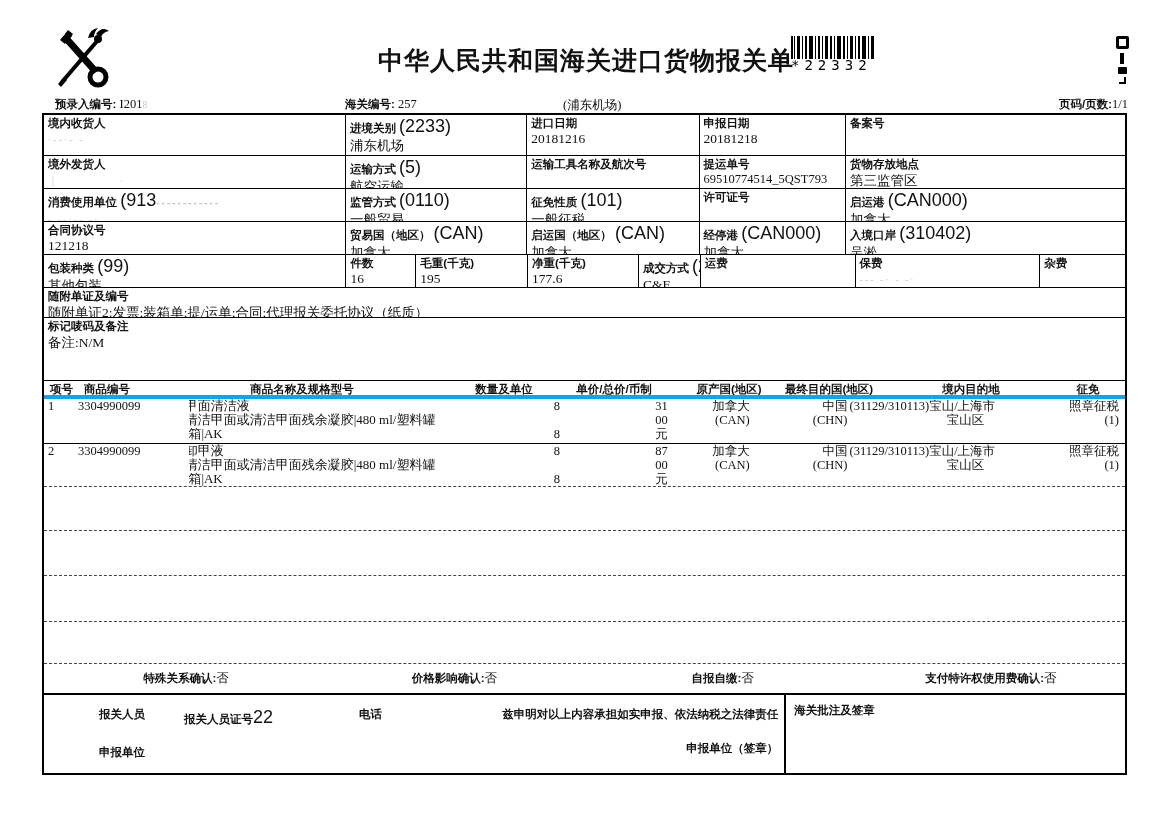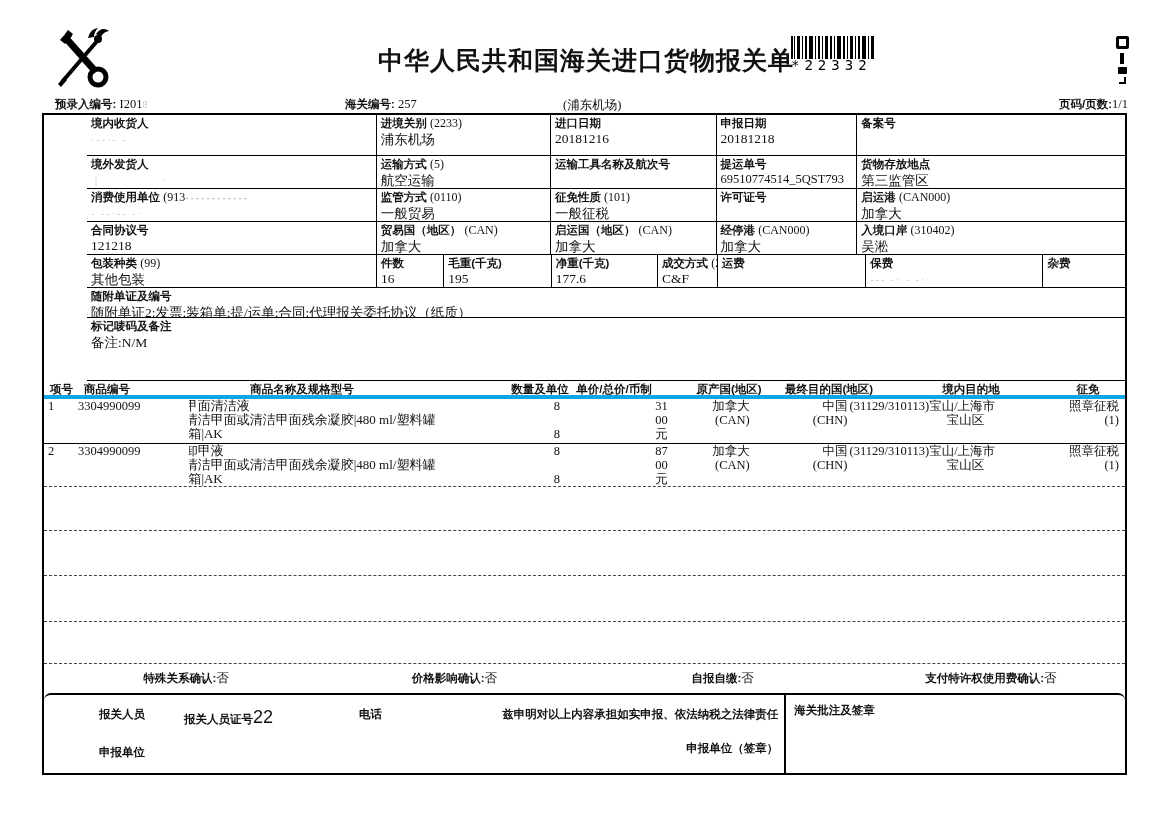--- a/index.html
+++ b/index.html
@@ -35,25 +35,25 @@
   .pre { position:absolute; top:97px; font-size:12.5px; white-space:nowrap; }
   .pre b { font-family:"Liberation Sans", sans-serif; font-size:11.5px; }
   .redact { color:#c9c9c9; letter-spacing:2px; font-size:10px; }
 
   
   .maintable {
     position:absolute; left:42px; top:113px;
     width:1085px; height:662px;
     border:2px solid #000; background:#fff;
   }
-  .r { display:flex; border-bottom:1px solid #000;margin-left:43px; }
+  .r { display:flex; border-bottom:1px solid #000; }
   .c { border-right:1px solid #000; padding:1px 4px; overflow:hidden; }
   .c:last-child { border-right:none; }
   .lbl { font-family:"Liberation Sans", sans-serif; font-weight:bold; font-size:11.5px; white-space:nowrap; }
-  .lbl .code { font-family:Liberation Serif, serif; font-weight:normal; font-size:12px; }
+  .lbl .code { font-family:Liberation Sans, sans-serif; font-weight:normal; font-size:18px; }
   .val { font-size:13.5px; white-space:nowrap; }
   .h41 { height:41px; } .h33 { height:33px; } .h30 { height:30px; } .h63 { height:63px; }
 
   
   .w303{width:303px}.w182{width:182px}.w173{width:173px}.w147{width:147px}.w280{width:280px}
   
   .w70{width:70px}.w112{width:112px}.w111{width:111px}.w62{width:62px}.w155{width:155px}.w185{width:185px}.w85{width:85px}
 
   
   .item-head { position:relative; height:18px; border-bottom:4px solid #0ea5e9; }
@@ -77,21 +77,21 @@
   .blank { border-bottom:1px dashed #444; }
   .b44{height:44px}.b45{height:45px}.b46{height:46px}.b42{height:42px}
   .i45{height:45px}.i43{height:43px}
 
   
   .conf { display:flex; height:29px; align-items:center;margin-left:8px; }
   .conf .cc { width:25%; text-align:center; font-size:12.5px; white-space:nowrap; }
   .conf b { font-family:"Liberation Sans", sans-serif; font-size:11.5px; }
 
   
-  .foot { display:flex; height:80px; border-top:2px solid #000;border-radius:7px; }
+  .foot { display:flex; height:80px; border-top:2px solid #000; }
   .foot-left { position:relative; width:743px; }
   .foot-right { width:342px; border-left:2px solid #000; padding:5px 8px; }
   .fl { position:absolute; font-family:"Liberation Sans", sans-serif; font-weight:bold; font-size:11.5px; white-space:nowrap; }
   .fl .num { font-family:Liberation Sans, sans-serif; font-weight:normal; font-size:18px;text-align:center; }
 </style>
 </head>
 <body>
 
 <div class="page">
 
@@ -296,21 +296,21 @@
       <div class="c" style="width:100%">
         <div class="lbl"><span>标记唛码及备注</span></div>
         <div class="val">备注:N/M</div>
       </div>
     </div>
 
     <div class="item-head">
       <span class="ih la" style="left:6px">项号</span>
       <span class="ih la" style="left:40px">商品编号</span>
       <span class="ih" style="left:258px">商品名称及规格型号</span>
-      <span class="ih" style="left:496px">数量及单位</span>
+      <span class="ih" style="left:460px">数量及单位</span>
       <span class="ih" style="left:570px">单价/总价/币制</span>
       <span class="ih" style="left:685px">原产国(地区)</span>
       <span class="ih" style="left:785px">最终目的国(地区)</span>
       <span class="ih" style="left:927px">境内目的地</span>
       <span class="ih" style="left:1044px">征免</span>
     </div>
 
     <div class="item-row solid i45">
       <div class="w-no">
           <div class="ir-line">1</div>

